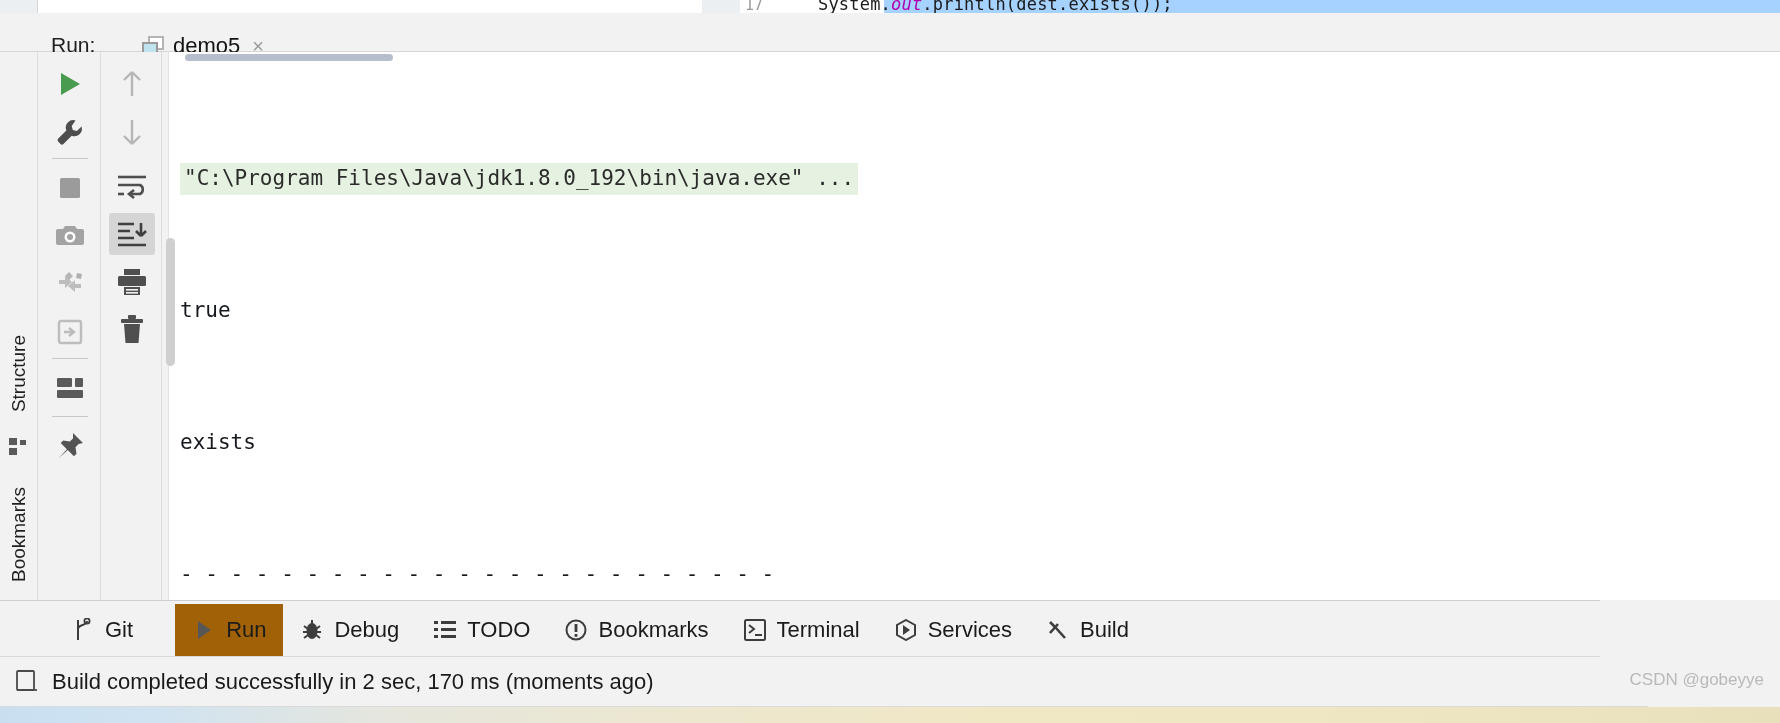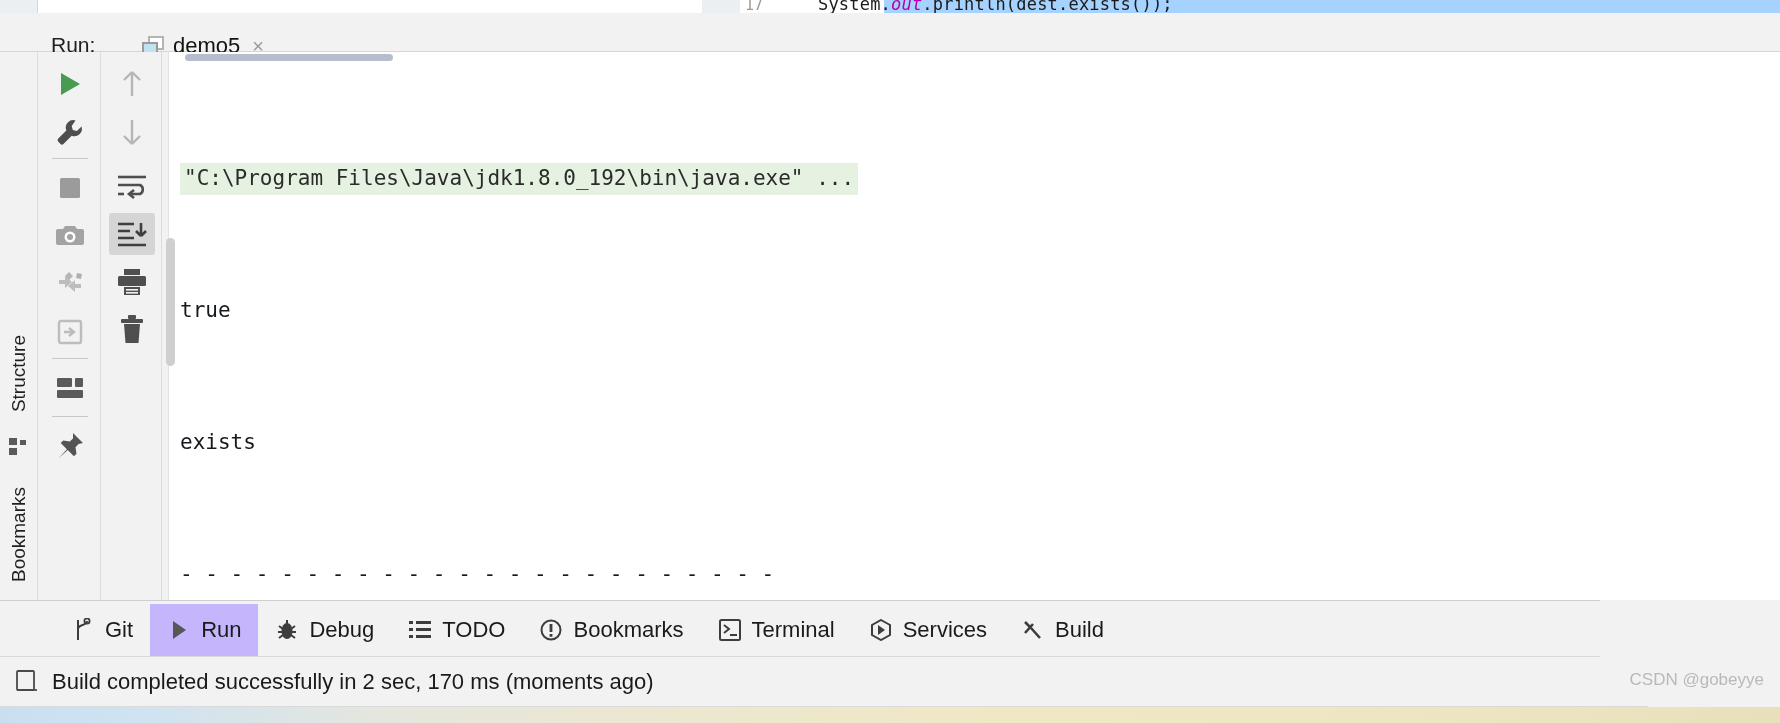--- a/index.html
+++ b/index.html
@@ -212,21 +212,21 @@
     border-bottom: 1px solid #d8d8d8;
     display: flex; align-items: flex-end;
     padding-left: 54px;
   }
   .btab {
     display: flex; align-items: center;
     height: 52px; padding: 0 17px;
     font-size: 22px; color: #1b1b1b;
     gap: 10px;
   }
-  .btab.active { background: #c4b5fd; }
+  .btab.active { background: #a16207; margin-left: 25px; }
   .btab .bicon {
     width: 24px; height: 24px;
     display: flex; align-items: center; justify-content: center;
   }
 
   
   .statusbar {
     position: absolute; left: 0; top: 657px;
     width: 1648px; height: 50px;
     background: #f2f2f2;

